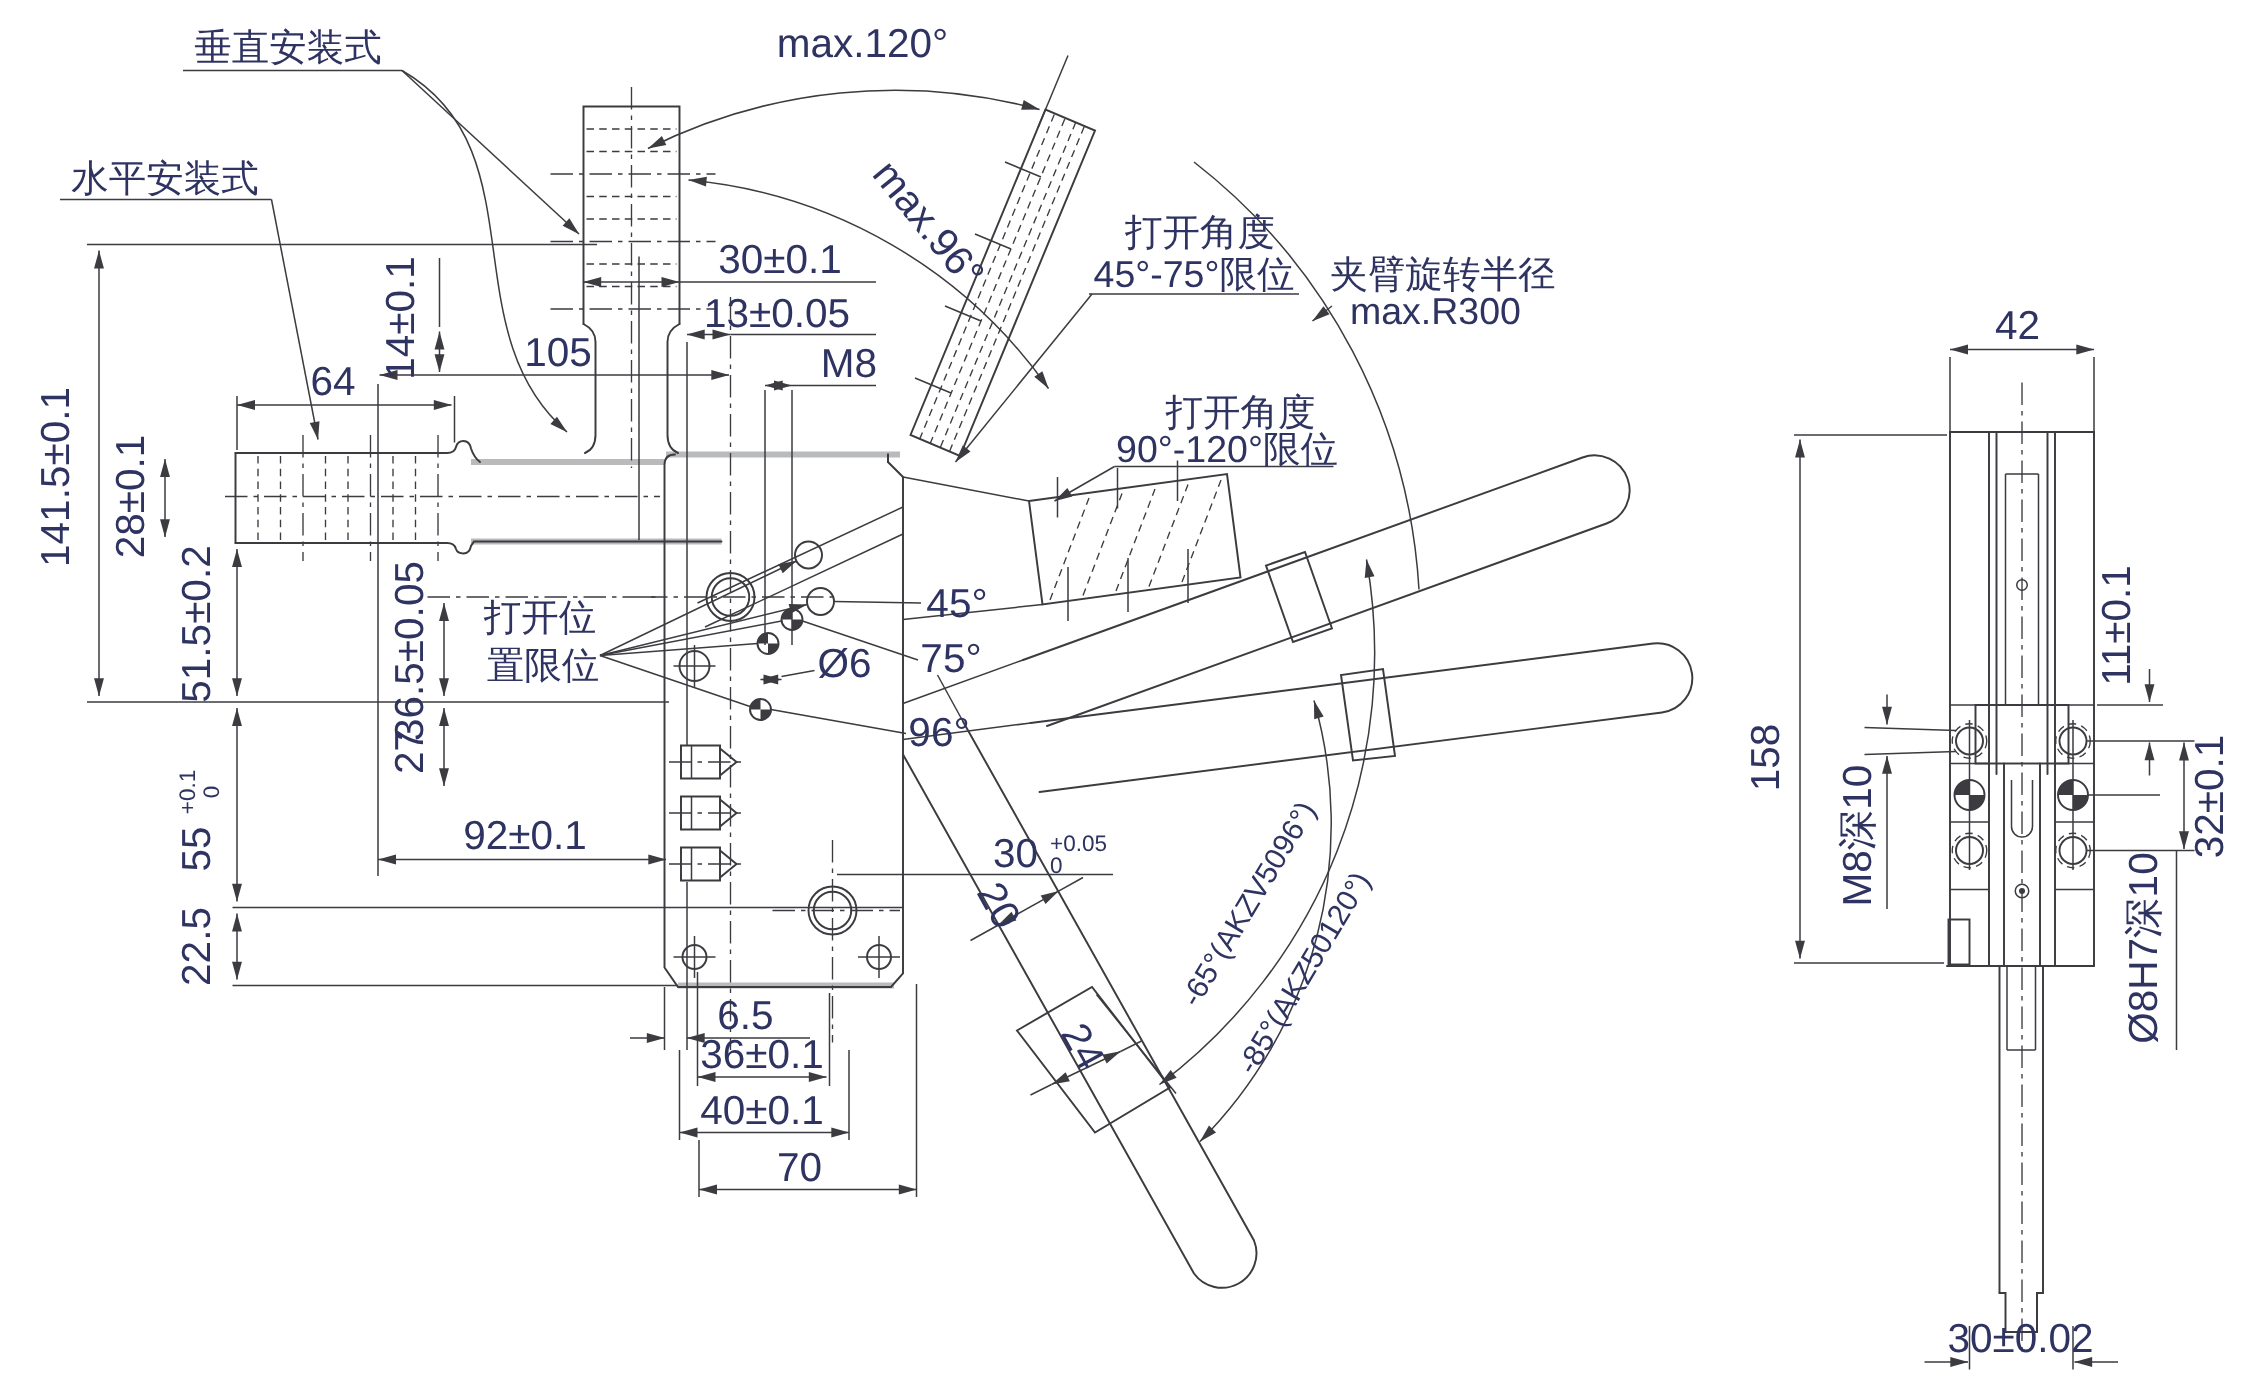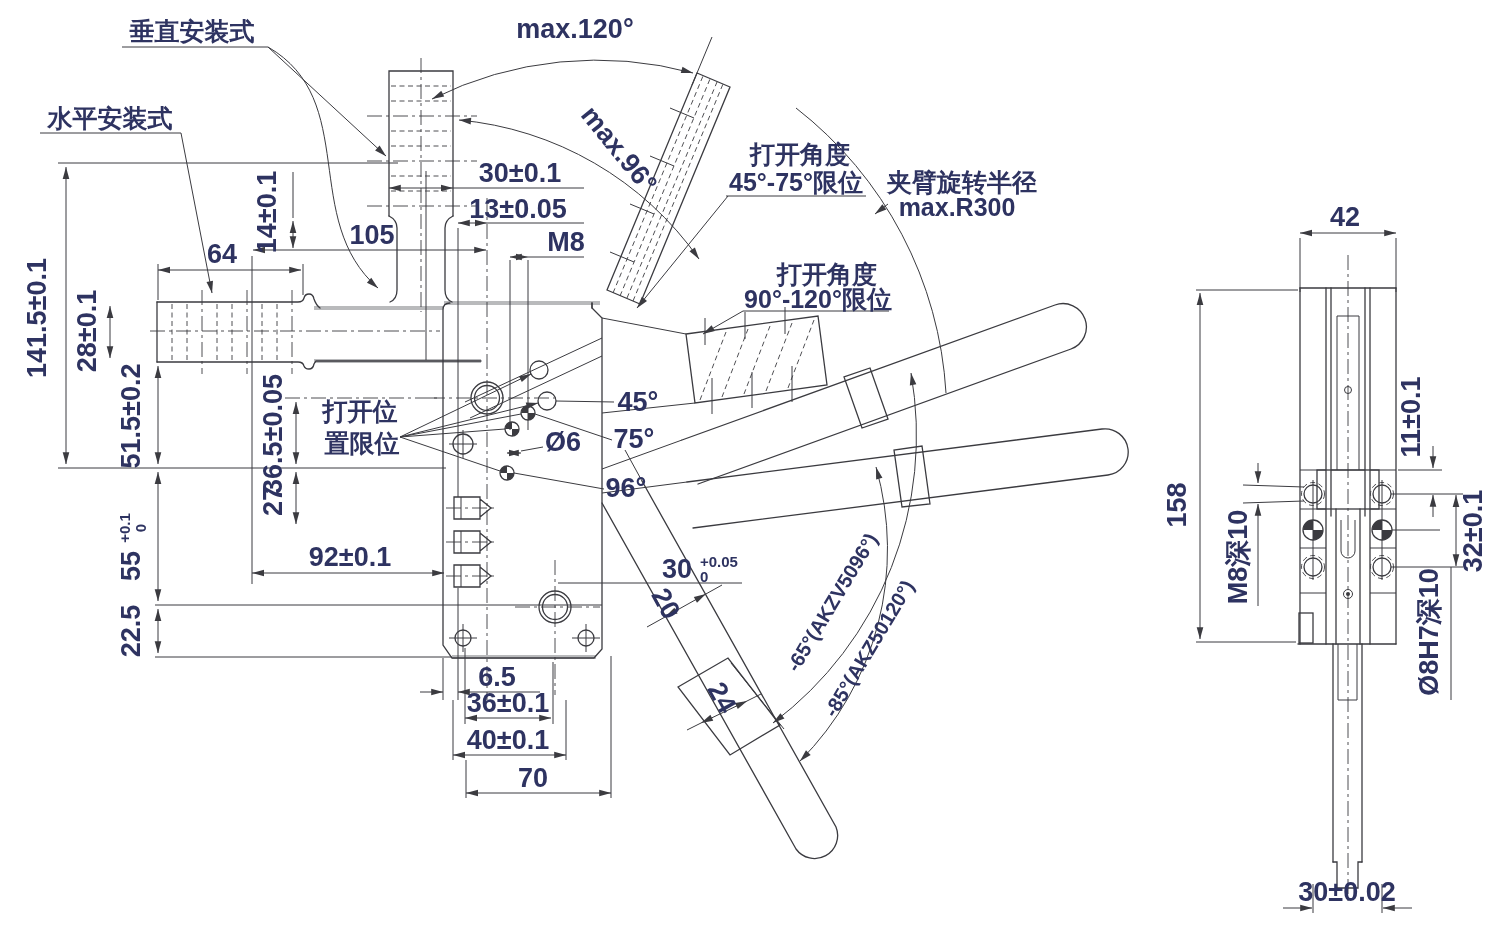--- a/index.html
+++ b/index.html
@@ -1,16 +1,16 @@
 <!DOCTYPE html>
 <html><head>
 <meta charset="utf-8">
 <style>
   html,body{margin:0;padding:0;background:#ffffff;}
-  #stage{width:1505px;height:927px;position:relative;background:#fff;font-weight:bold;}
+  #stage{width:1505px;height:927px;position:relative;background:#fff;}
   svg{display:block;}
   .ln{stroke:#3b3b40;stroke-width:1.3;fill:none;stroke-linecap:round;}
   .lt{stroke:#3b3b40;stroke-width:1;fill:none;}
   .cl{stroke:#3b3b40;stroke-width:0.9;fill:none;stroke-dasharray:15 4 3 4;}
   .hd{stroke:#3b3b40;stroke-width:0.9;fill:none;stroke-dasharray:5 3.5;}
   .gr{stroke:#b9babc;stroke-width:4;fill:none;}
   .fl{fill:#3b3b40;stroke:none;}
   text{fill:#2e3361;font-family:"Liberation Sans","DejaVu Sans",sans-serif;}
   .dim{font-size:27px;}
   .cn{font-size:25px;}

